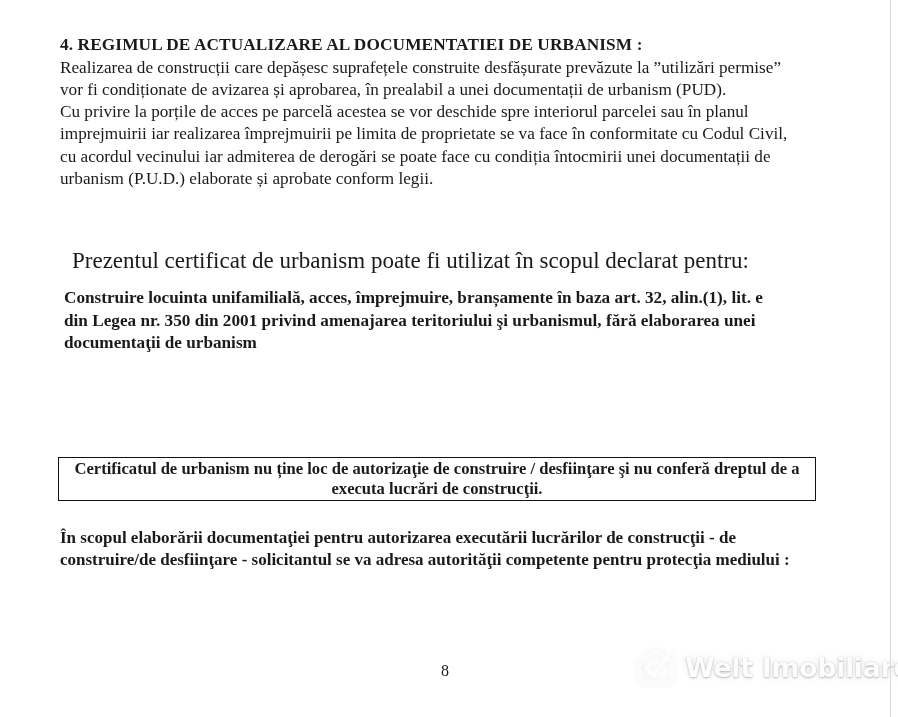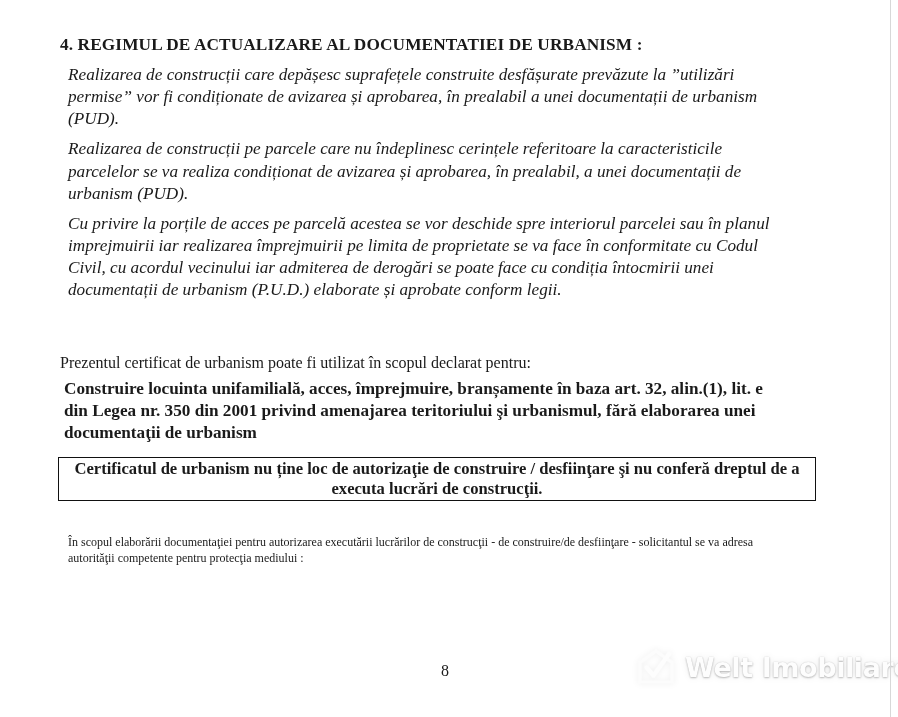--- a/index.html
+++ b/index.html
@@ -51,30 +51,29 @@
     margin: 0 0 1px 0;
     white-space: nowrap;
   }
 
   .body-block {
     font-size: 17.2px;
     line-height: 1.285;
     margin: 0;
   }
   .body-block p {
-    margin: 8px;
-    font-style: italic;
+    margin: 0;
   }
 
   .spacer-lg { height: 44px; }
 
   .intro-line {
-    font-size: 16px;
+    font-size: 23px;
     line-height: 1.285;
-    margin: 0;
+    margin: 12px;
   }
 
   .purpose-bold {
     font-weight: bold;
     font-size: 17.2px;
     line-height: 1.30;
     margin: 4px;
   }
 
   .notice-box {
@@ -104,24 +103,24 @@
     width: 740px;
   }
   .section5-heading {
     font-weight: bold;
     font-size: 17.3px;
     line-height: 1.28;
     margin: 0 0 1px 0;
     white-space: nowrap;
   }
   .section5-body {
-    font-weight: normal;
-    font-size: 12px;
+    font-weight: bold;
+    font-size: 17.0px;
     line-height: 1.30;
-    margin: 8px;
+    margin: 0;
   }
 
   .page-number {
     position: absolute;
     left: 0;
     top: 663px;
     width: 890px;
     text-align: center;
     font-size: 16px;
     line-height: 1;
@@ -165,21 +164,20 @@
 <body>
 
 <div class="page">
 
   <div class="content">
 
     <div class="heading">4. REGIMUL DE ACTUALIZARE AL DOCUMENTATIEI DE URBANISM :</div>
 
     <div class="body-block">
       <p>Realizarea de construcții care depășesc suprafețele construite desfășurate prevăzute la ”utilizări permise” vor fi condiționate de avizarea și aprobarea, în prealabil a unei documentații de urbanism (PUD).</p>
-      <p>Realizarea de construcții pe parcele care nu îndeplinesc cerințele referitoare la caracteristicile parcelelor se va realiza condiționat de avizarea și aprobarea, în prealabil, a unei documentații de urbanism (PUD).</p>
       <p>Cu privire la porțile de acces pe parcelă acestea se vor deschide spre interiorul parcelei sau în planul imprejmuirii iar realizarea împrejmuirii pe limita de proprietate se va face în conformitate cu Codul Civil, cu acordul vecinului iar admiterea de derogări se poate face cu condiția întocmirii unei documentații de urbanism (P.U.D.) elaborate și aprobate conform legii.</p>
     </div>
 
     <div class="spacer-lg"></div>
 
     <div class="intro-line">Prezentul certificat de urbanism poate fi utilizat în scopul declarat pentru:</div>
 
     <div class="purpose-bold">Construire locuinta unifamilială, acces, împrejmuire, branșamente în baza art. 32, alin.(1), lit. e din Legea nr. 350 din 2001 privind amenajarea teritoriului şi urbanismul, fără elaborarea unei documentaţii de urbanism</div>
 
   </div>

